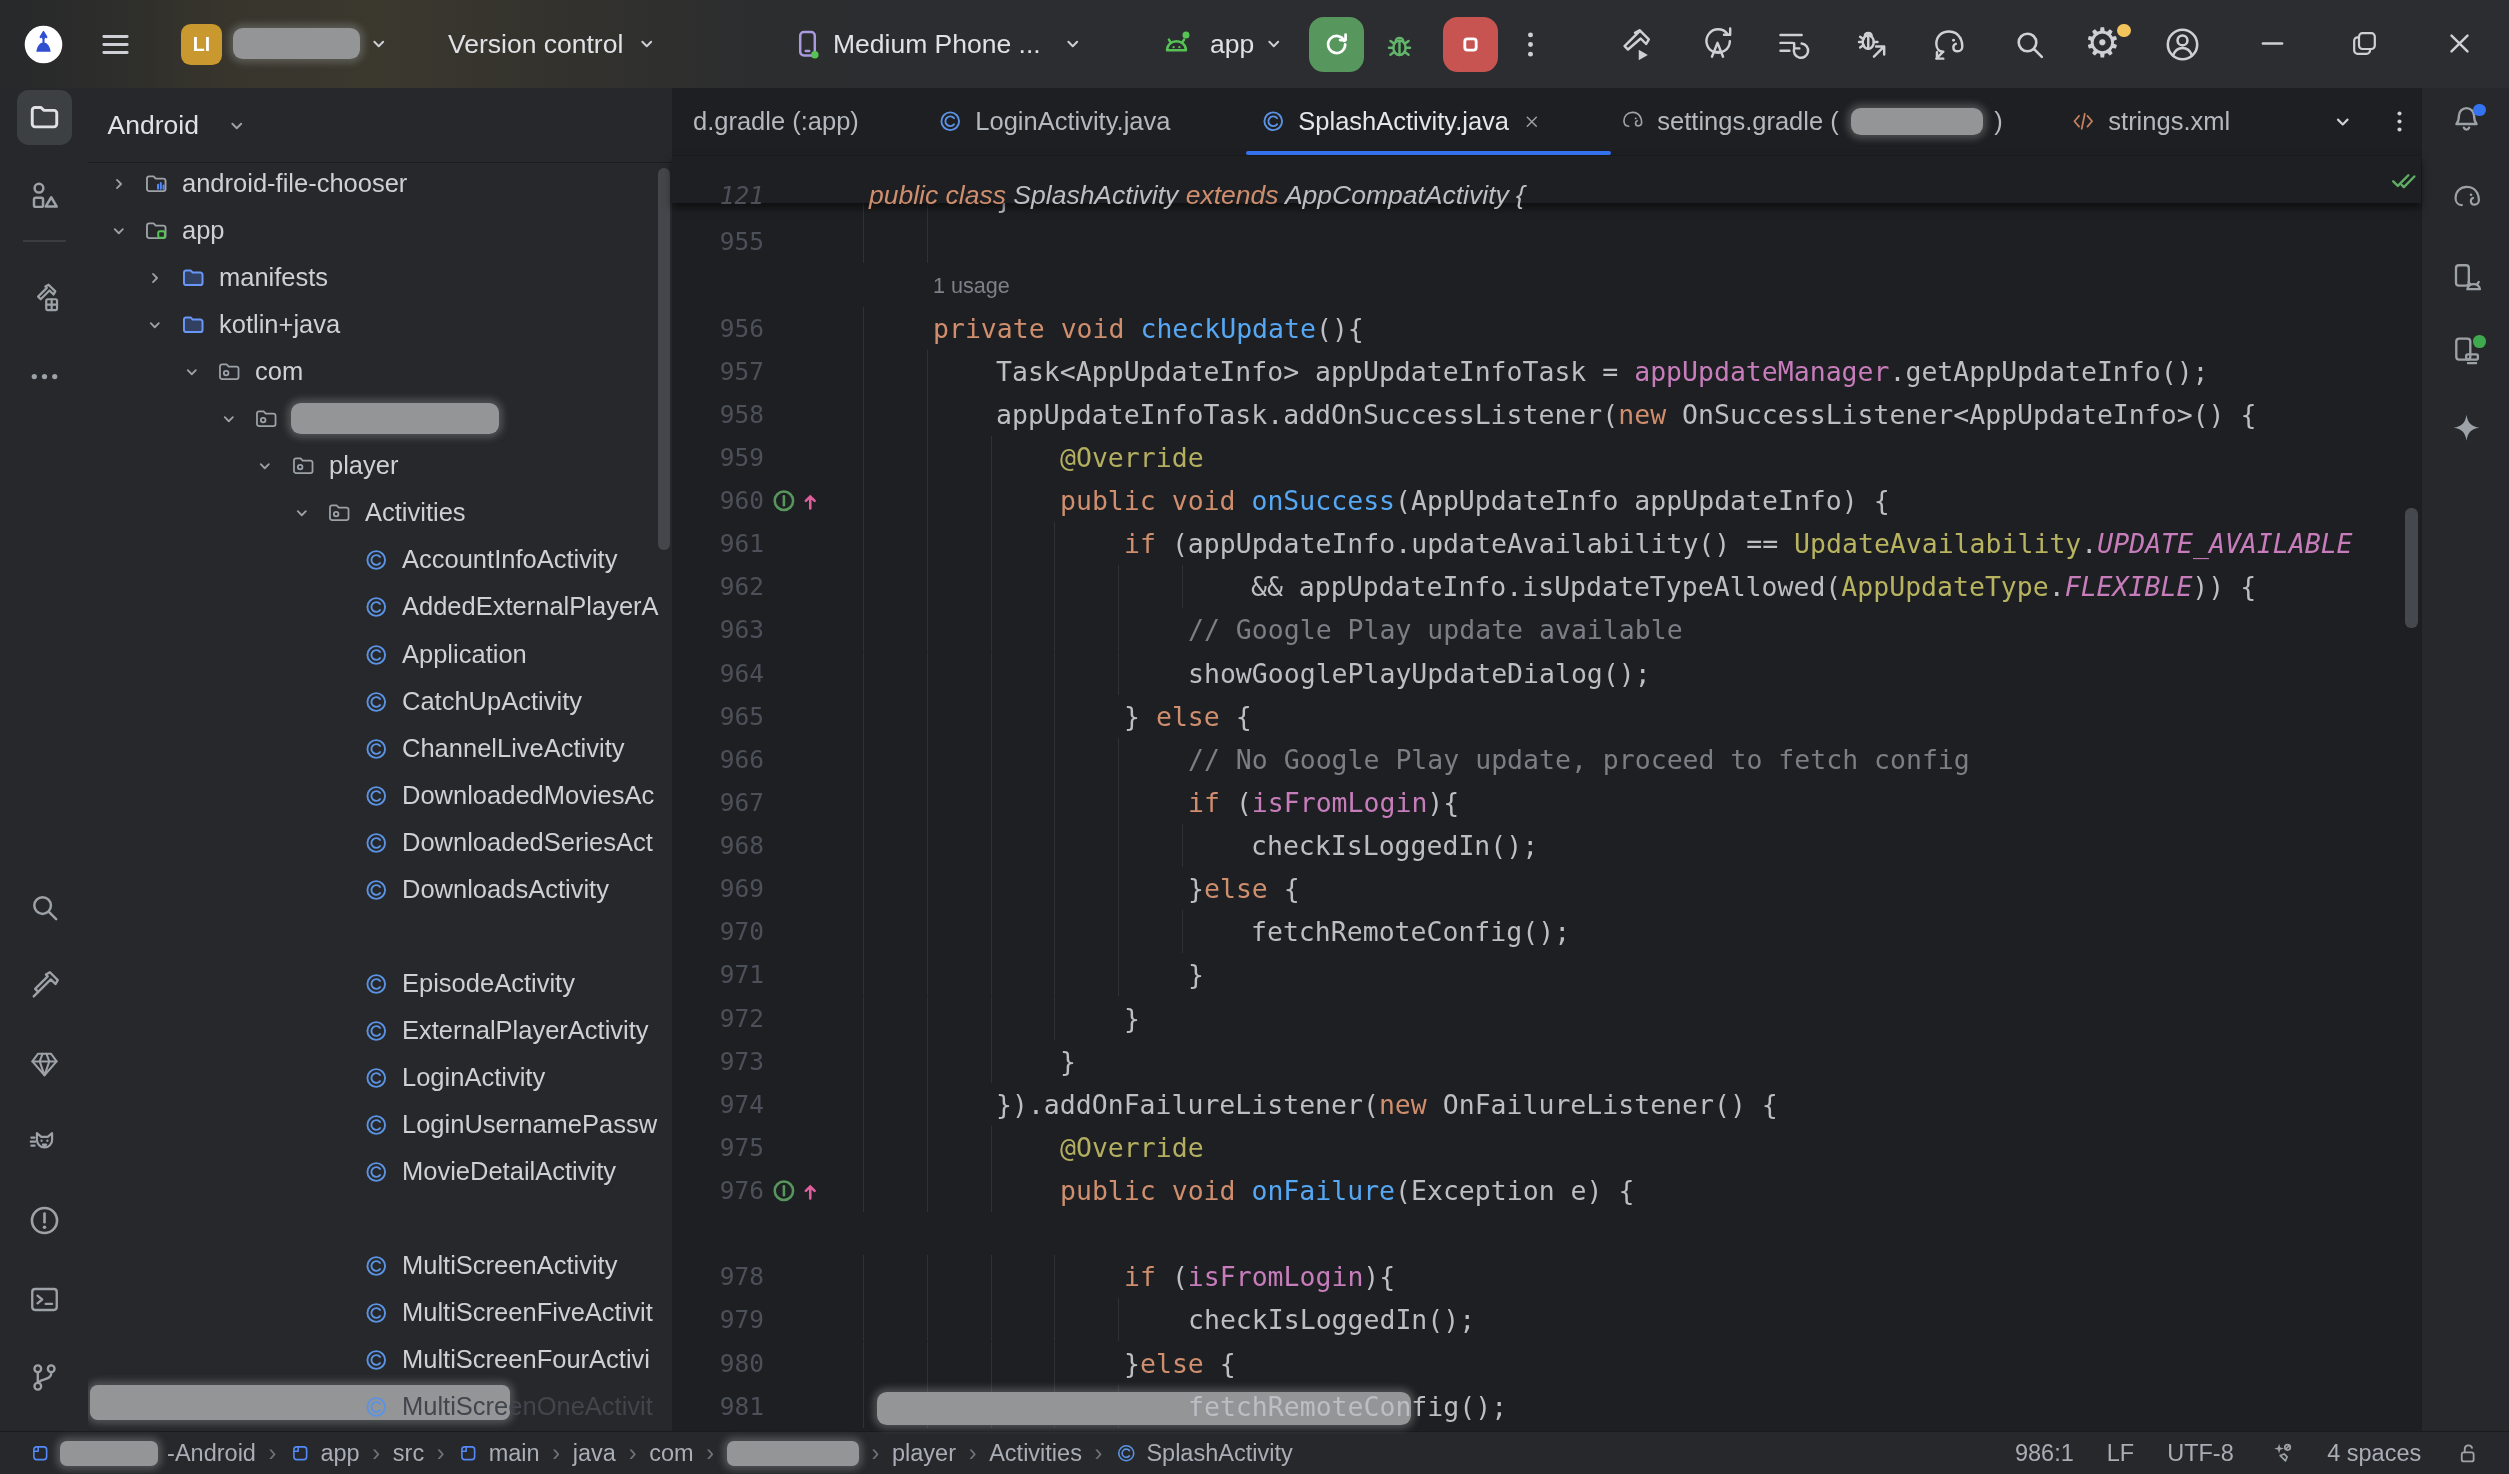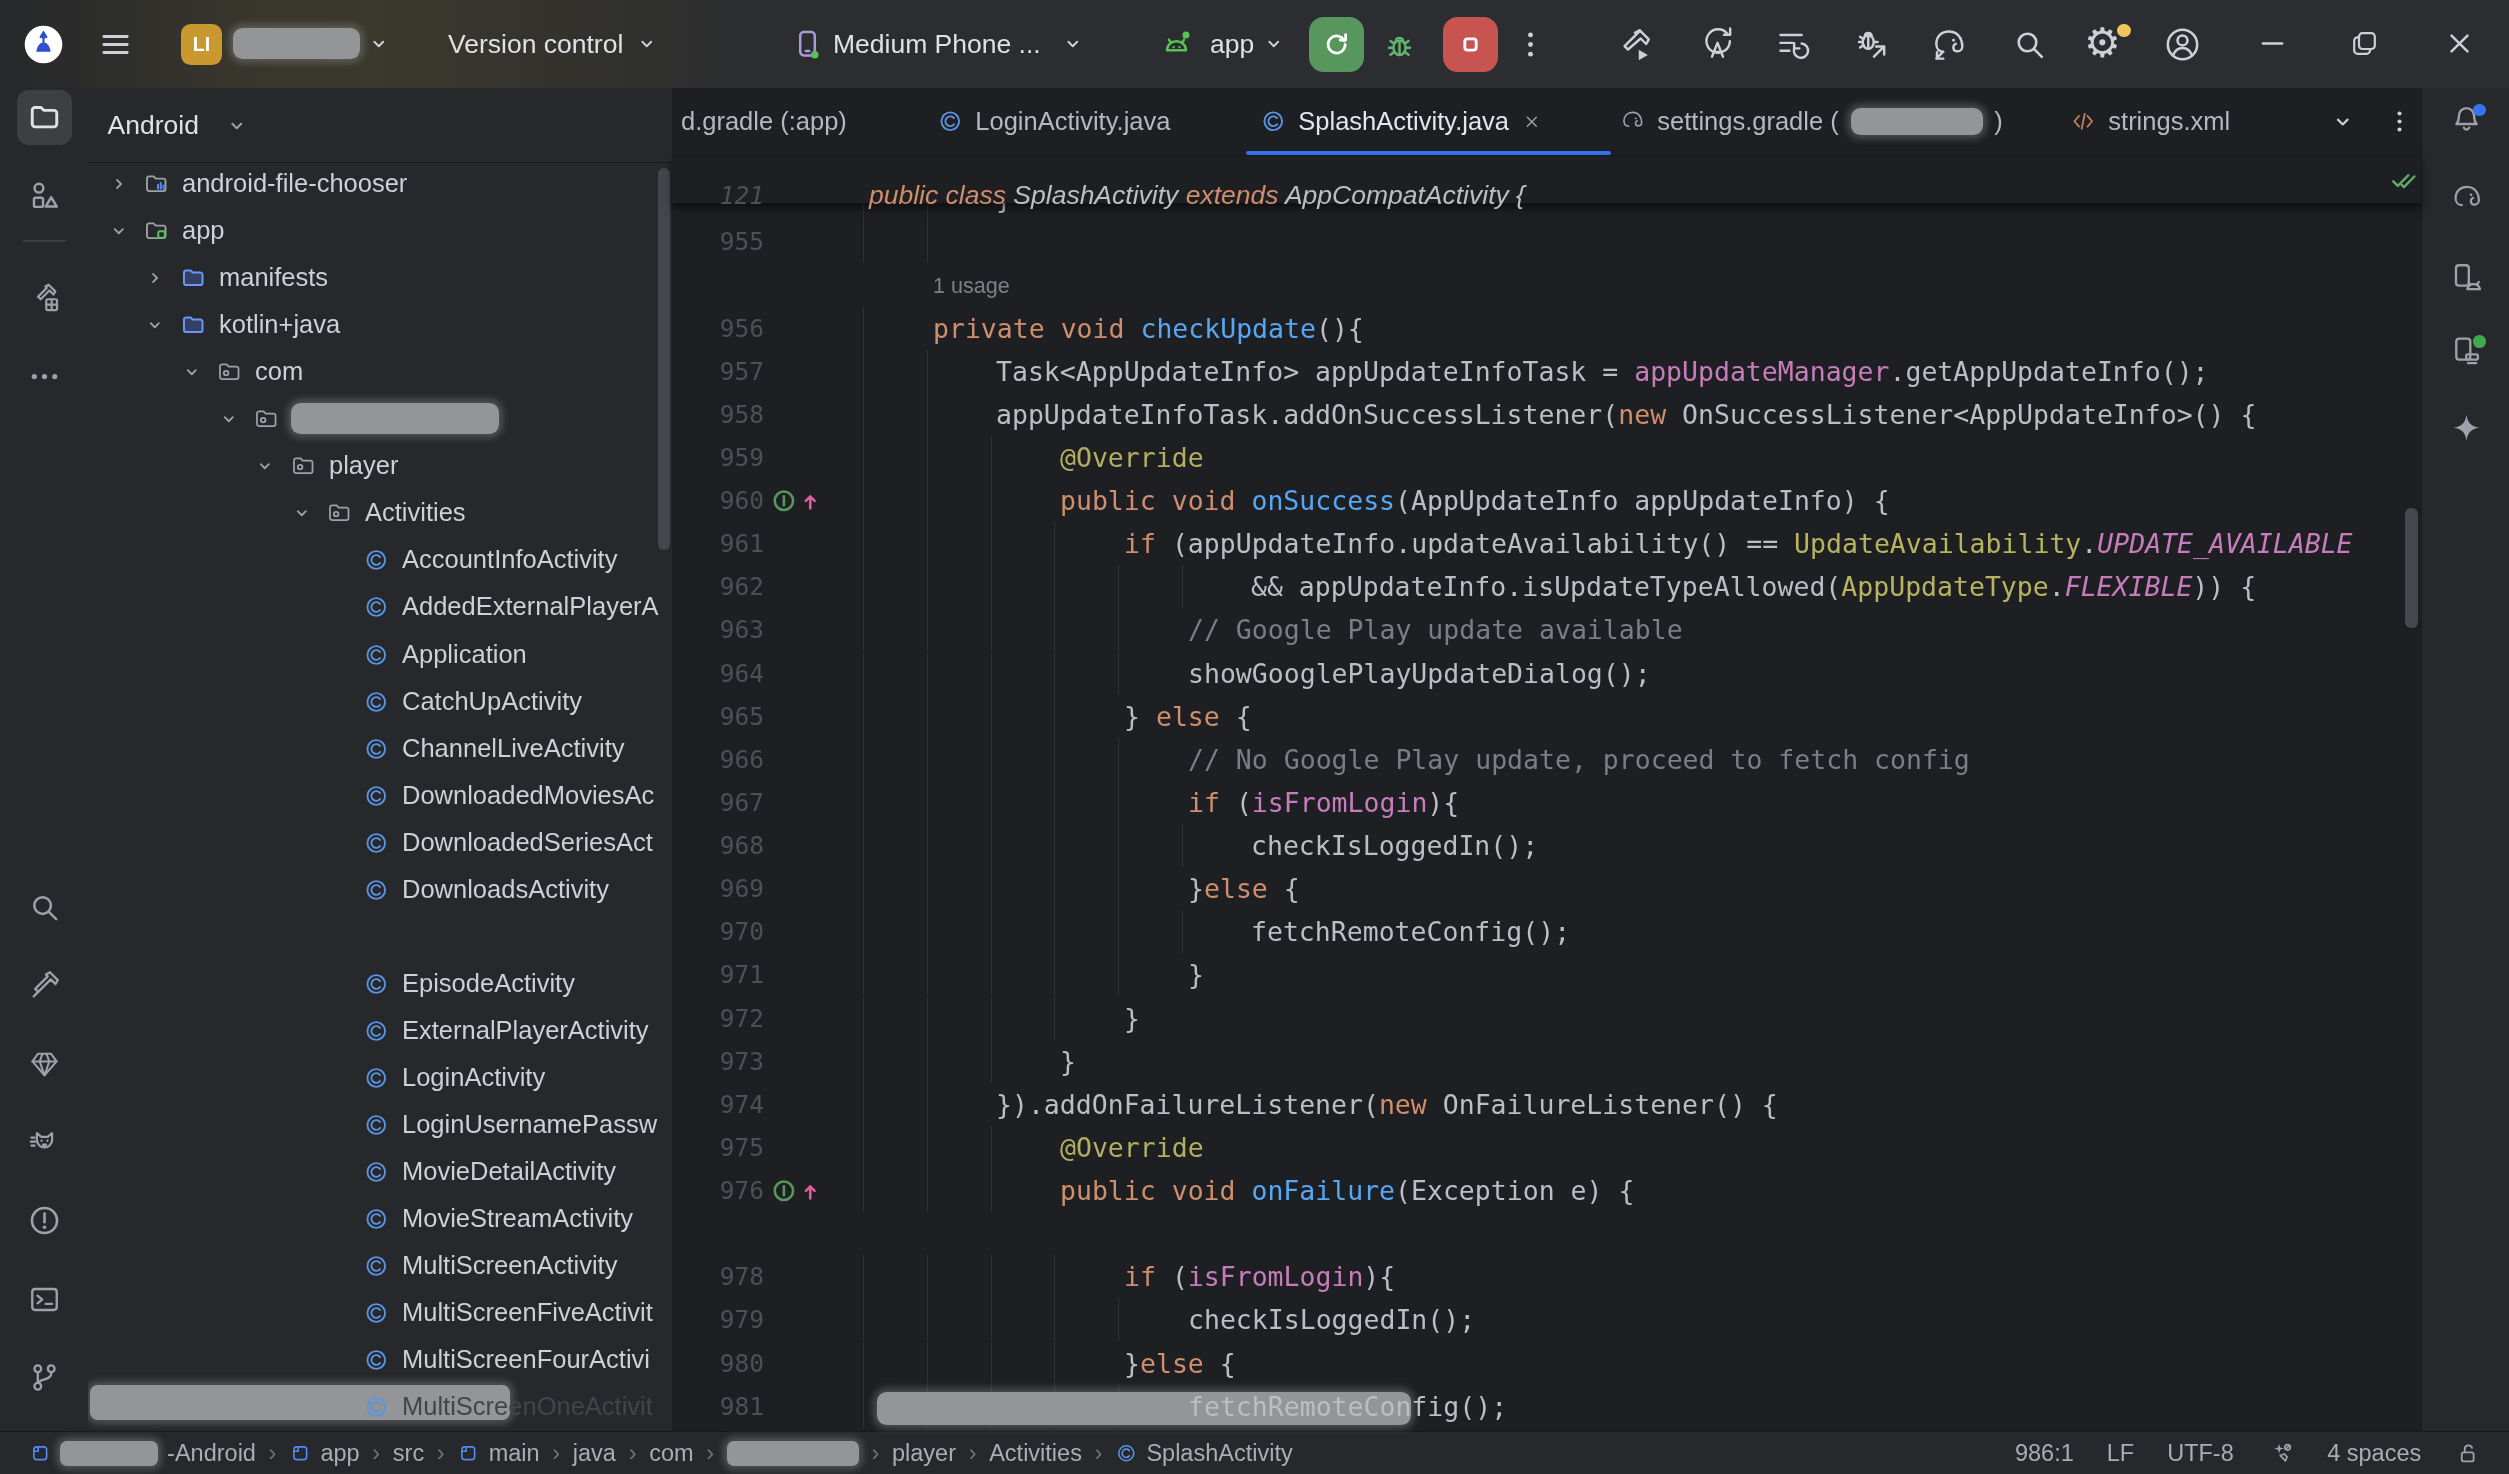--- a/index.html
+++ b/index.html
@@ -536,29 +536,20 @@
         </div>
         <div class="trow" style="top: 986px;">
           <span class="ticon" style="left: 275px;">
             <svg width="26.5" height="26.5" viewBox="0 0 24 24" fill="none" stroke="currentColor" stroke-width="1.7" stroke-linecap="round" stroke-linejoin="round">
               <circle cx="12" cy="12" r="8" stroke="#5b93e2"></circle>
               <path d="M15.4 9.2a4.4 4.4 0 1 0 0 5.6" stroke="#5b93e2"></path>
             </svg>
           </span>
           <span class="tlabel" style="left: 314px;">MovieDetailActivity</span>
         </div>
-        <div class="trow" style="top: 1033px;">
-          <span class="ticon" style="left: 275px;">
-            <svg width="26.5" height="26.5" viewBox="0 0 24 24" fill="none" stroke="currentColor" stroke-width="1.7" stroke-linecap="round" stroke-linejoin="round">
-              <circle cx="12" cy="12" r="8" stroke="#5b93e2"></circle>
-              <path d="M15.4 9.2a4.4 4.4 0 1 0 0 5.6" stroke="#5b93e2"></path>
-            </svg>
-          </span>
-          <span class="tlabel" style="left: 314px;">MovieStreamActivity</span>
-        </div>
         <div class="trow" style="top: 1080px;">
           <span class="ticon" style="left: 275px;">
             <svg width="26.5" height="26.5" viewBox="0 0 24 24" fill="none" stroke="currentColor" stroke-width="1.7" stroke-linecap="round" stroke-linejoin="round">
               <circle cx="12" cy="12" r="8" stroke="#5b93e2"></circle>
               <path d="M15.4 9.2a4.4 4.4 0 1 0 0 5.6" stroke="#5b93e2"></path>
             </svg>
           </span>
           <span class="tlabel" style="left: 314px;">MultiScreenActivity</span>
         </div>
         <div class="trow" style="top: 1127px;">
@@ -587,21 +578,21 @@
             </svg>
           </span>
           <span class="tlabel" style="left: 314px;">MultiScreenOneActivit</span>
         </div>
       </div>
     <div id="tree-scroll" style="top:80px;"></div>
   </div>
 
   <div id="editor-zone">
     <div id="tabbar">
-        <div class="tab" style="left: 9px; text-align: center;">
+        <div class="tab" style="left: 21px; text-align: center;">
           <span>d.gradle (:app)</span>
         </div>
         <div class="tab" style="left: 265px;">
           <span style="color: rgb(157, 162, 168);">
             <svg width="26.5" height="26.5" viewBox="0 0 24 24" fill="none" stroke="currentColor" stroke-width="1.7" stroke-linecap="round" stroke-linejoin="round">
               <circle cx="12" cy="12" r="8" stroke="#5b93e2"></circle>
               <path d="M15.4 9.2a4.4 4.4 0 1 0 0 5.6" stroke="#5b93e2"></path>
             </svg>
           </span>
           <span>LoginActivity.java</span>

